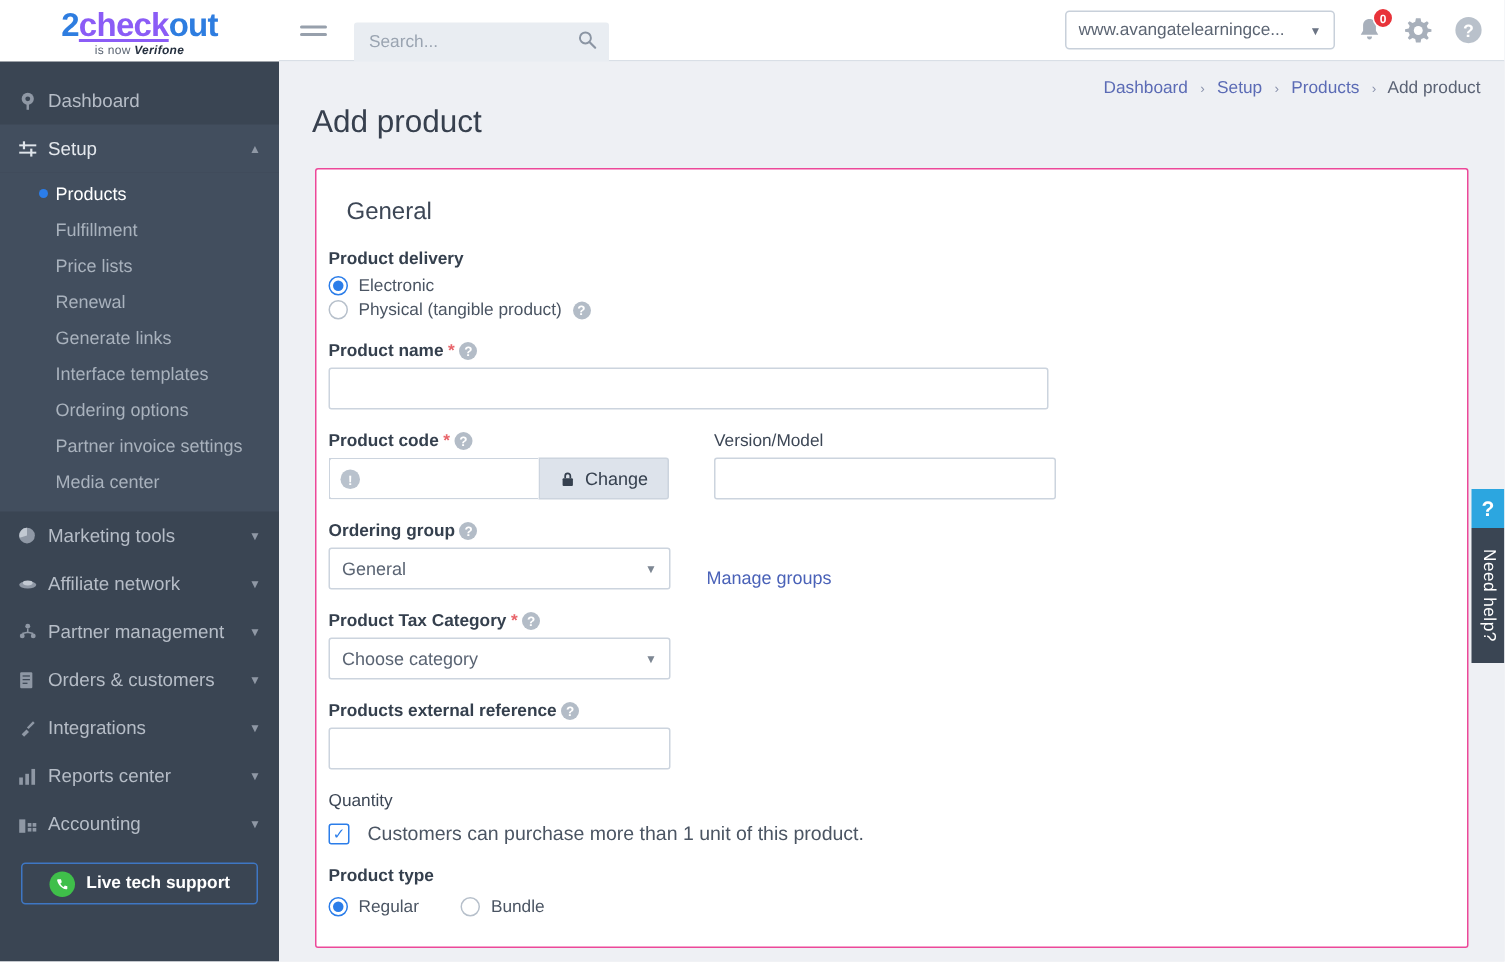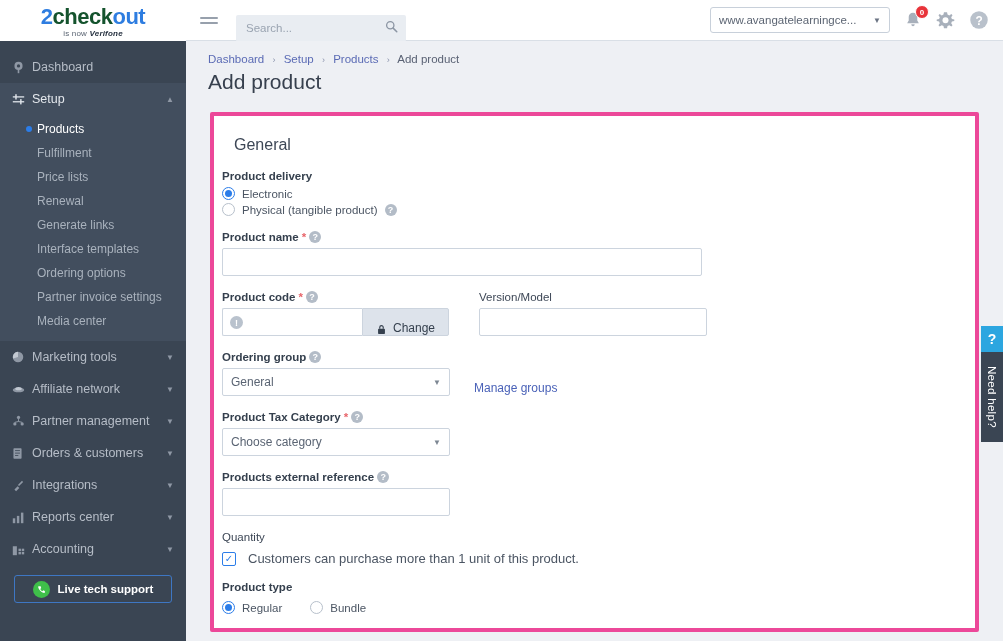--- a/index.html
+++ b/index.html
@@ -22,21 +22,21 @@
   }
   .logo-box {
     height: 41px;
     background: #ffffff;
     display: flex; flex-direction: column;
     align-items: center; justify-content: center;
     padding-top: 2px;
   }
   .logo-main { font-size: 22px; font-weight: bold; letter-spacing: -0.5px; line-height: 1; }
   .logo-main .c1 { color: #2e7de0; }
-  .logo-main .c2 { color: #14532d; }
+  .logo-main .c2 { color: #8b5cf6; text-decoration: underline; }
   .logo-main .c3 { color: #2e7de0; }
   .logo-sub { font-size: 8px; color: #5a6472; margin-top: 1px; letter-spacing: 0.2px; }
   .logo-sub b { color: #25303f; font-style: italic; }
 
   .nav { padding-top: 10px; }
   .nav-item {
     display: flex; align-items: center;
     height: 32px;
     padding: 0 12px;
     color: #b6bdc7;
@@ -143,36 +143,36 @@
     border: 1.5px solid #fff;
   }
 
   .content {
     flex: 1; overflow: hidden;
     background: #eef0f4;
     padding: 0 0 0 0;
     position: relative;
   }
   .crumb {
-    padding: 12px 0 0 22px;
-    font-size: 11.5px; color: #5b6bb5;
+    padding: 12px 16px 0 22px;
+    font-size: 11.5px; color: #5b6bb5; text-align: right;
   }
   .crumb a { color: #5b6bb5; text-decoration: none; cursor: pointer; }
   .crumb .sep { color: #8b93ad; margin: 0 5px; font-size: 9px; }
   .crumb .cur { color: #5a6274; }
   .ptitle {
     padding: 5px 0 0 22px;
     font-size: 21px; color: #37404e; font-weight: normal;
     margin: 0;
   }
 
   .card {
     margin: 18px 24px 0 24px;
     background: #fff;
-    border: 4px solid #ec4899;
+    border: 1px solid #ec4899;
     border-radius: 2px;
     padding: 20px 0 0 0;
     height: 520px;
   }
   .card h2 {
     margin: 0 0 16px 20px;
     font-size: 16px; font-weight: normal; color: #3d4756;
   }
   .fbody { padding: 0 8px; }
   .flabel {
@@ -215,21 +215,21 @@
     padding: 0 8px;
     font-size: 12px; color: #5a6473;
     cursor: pointer;
   }
   .sel .cv { margin-left: auto; font-size: 8px; color: #7d8793; }
   .mb18 { margin-bottom: 15px; }
   .row2 { display: flex; gap: 30px; }
   .grp { display: flex; }
   .grp .txt { border-right: 0; border-radius: 2px 0 0 2px; padding-left: 6px; }
   .chg-btn {
-    display: flex; align-items: flex-end; gap: 6px;
+    display: flex; align-items: center; gap: 6px;
     height: 28px; padding: 0 13px;
     background: #dde3eb; border: 1px solid #ccd4de;
     border-radius: 0 2px 2px 0;
     font-size: 12px; color: #35404e;
     cursor: pointer; white-space: nowrap;
   }
   .info-i {
     width: 13px; height: 13px; border-radius: 50%;
     background: #b9c2cd; color: #fff;
     font-size: 9px; font-weight: bold;

